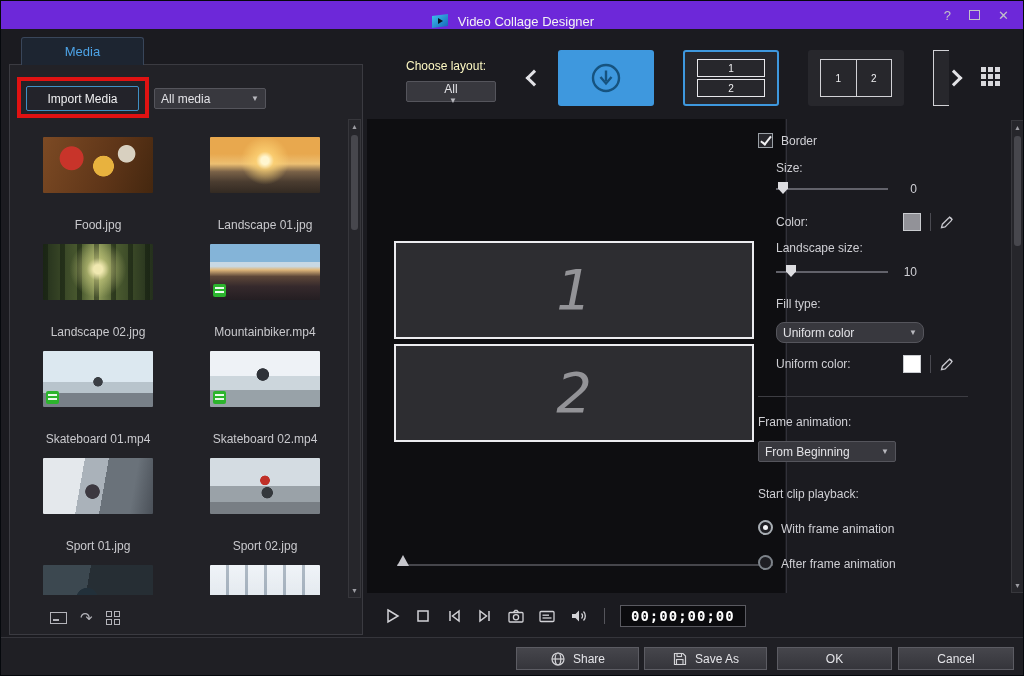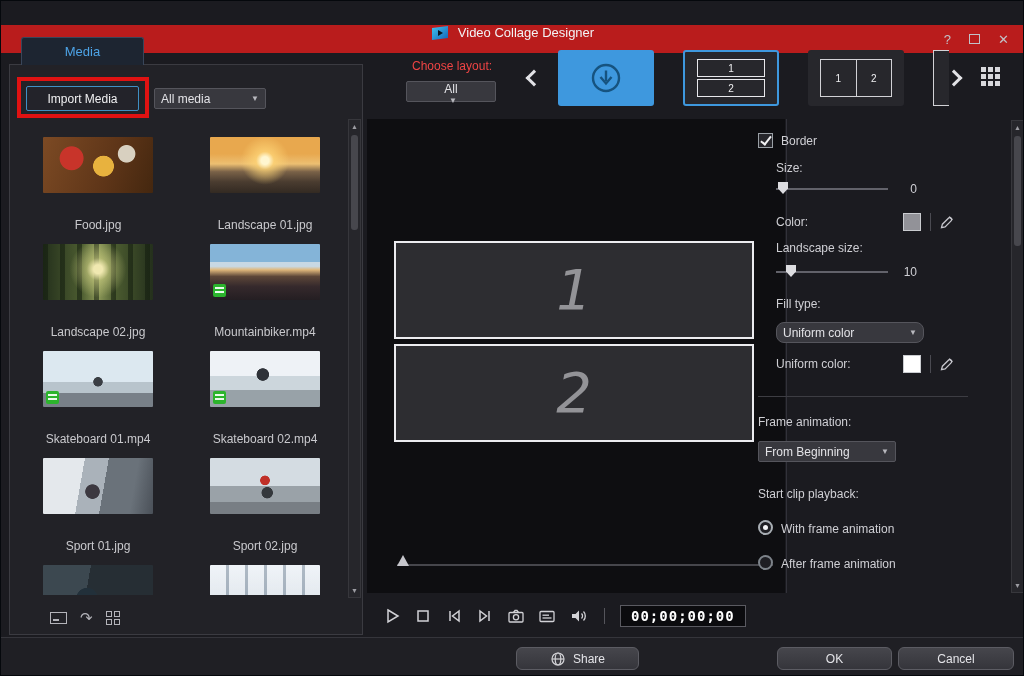--- a/index.html
+++ b/index.html
@@ -1,19 +1,19 @@
 <!DOCTYPE html>
 <html><head>
 <meta charset="utf-8">
 <style>
   *{box-sizing:border-box;}
   body{margin:0;background:#000;}
   .window{position:relative;width:1024px;height:676px;background:#1b1b20;font-family:"Liberation Sans",sans-serif;overflow:hidden;border:1px solid #05080c;}
   
-  .titlebar{position:absolute;left:0;top:0;width:100%;height:28px;background:#b91c1c;display:flex;align-items:flex-start;justify-content:center;margin-top:24px;}
+  .titlebar{position:absolute;left:0;top:0;width:100%;height:28px;background:#6d28d9;display:flex;align-items:flex-end;justify-content:center;}
   .title-text{color:#f2f2f4;font-size:13px;margin-left:8px;}
   .applogo{display:flex;}
   .win-controls{position:absolute;right:14px;top:0;height:28px;display:flex;align-items:center;gap:18px;}
   .wbtn{color:#c2c2c8;font-size:13px;line-height:1;}
   .maxrect{display:block;width:11px;height:10px;border:1px solid #c2c2c8;}
   
   .media-tab{position:absolute;left:20px;top:36px;width:123px;height:28px;background:#1d2531;border:1px solid #39465a;border-bottom:none;border-radius:3px 3px 0 0;display:flex;align-items:center;justify-content:center;z-index:3;}
   .media-tab span{color:#4da3e6;font-size:13px;}
   .media-panel{position:absolute;left:8px;top:63px;width:354px;height:571px;background:#222227;border:1px solid #3b3b41;}
   .red-annotation{position:absolute;left:7px;top:12px;width:132px;height:41px;border:4px solid #e01212;z-index:5;}
@@ -46,21 +46,21 @@
   
   .scrollbar{position:absolute;width:13px;background:#26262b;border:1px solid #37373c;}
   .sb-arrow{position:absolute;left:0;width:100%;height:13px;color:#9c9ca2;font-size:7px;display:flex;align-items:center;justify-content:center;}
   .sb-top{top:0;}
   .sb-bottom{bottom:0;}
   .sb-thumb{position:absolute;left:2px;width:7px;background:#47474d;border-radius:3px;}
   .media-scroll{left:338px;top:54px;height:479px;}
   .settings-scroll{position:absolute;left:1010px;top:119px;height:473px;}
   
   .layout-bar{position:absolute;left:370px;top:38px;width:640px;height:78px;}
-  .choose-label{position:absolute;left:35px;top:20px;font-size:12px;color:#ef4444;margin-left:6px;}
+  .choose-label{position:absolute;left:35px;top:20px;font-size:12px;color:#fef9c3;}
   .layout-filter{position:absolute;left:35px;top:42px;width:90px;height:21px;flex-direction:column;}
   .chev{position:absolute;width:26px;height:30px;display:flex;align-items:center;justify-content:center;}
   .chevi{display:block;width:12px;height:12px;border-left:3px solid #e2e2e6;border-bottom:3px solid #e2e2e6;}
   .chevi.left{transform:rotate(45deg);}
   .chevi.right{transform:rotate(225deg);}
   .chev-left{left:150px;top:24px;}
   .chev-right{left:570px;top:24px;}
   .tile{position:absolute;top:11px;width:96px;height:56px;border-radius:3px;background:#27272c;}
   .tile-download{left:187px;background:#3e98de;display:flex;align-items:center;justify-content:center;}
   .tile-stacked{left:312px;border:2px solid #3e98de;padding:7px 12px;display:flex;flex-direction:column;gap:2px;}
@@ -98,21 +98,21 @@
   .swatch{position:absolute;width:18px;height:18px;border:1px solid #caccd0;}
   .vsep{position:absolute;width:1px;height:18px;background:#4a4a51;}
   .dropper{position:absolute;width:24px;height:22px;display:flex;align-items:center;justify-content:center;}
   .sp-dd{position:absolute;height:21px;}
   .shr{position:absolute;height:1px;background:#3d3d43;}
   .radio{position:absolute;width:15px;height:15px;border-radius:50%;border:2px solid #7d838a;background:#1e1e23;}
   .radio.sel{border-color:#a8aeb4;}
   .radio.sel:after{content:"";position:absolute;left:3px;top:3px;width:5px;height:5px;border-radius:50%;background:#f4f4f6;}
   
   .footer{position:absolute;left:0;top:636px;width:100%;height:40px;background:#1f1f24;border-top:1px solid #35353b;}
-  .fbtn{position:absolute;top:9px;height:23px;background:linear-gradient(#46464c,#35353b);border:1px solid #5c5c63;border-radius:6px;color:#e4e4e8;font-size:12px;display:flex;align-items:center;justify-content:center;gap:7px;font-family:inherit;}
+  .fbtn{position:absolute;top:9px;height:23px;background:linear-gradient(#46464c,#35353b);border:1px solid #5c5c63;border-radius:0;color:#e4e4e8;font-size:12px;display:flex;align-items:center;justify-content:center;gap:7px;font-family:inherit;}
 </style>
 </head>
 <body>
 
 <div class="window">
 
   <div class="titlebar">
     <span class="applogo">
       <svg width="20" height="16" viewBox="0 0 20 16">
         <defs>
@@ -392,20 +392,28 @@
 
   <div class="footer">
     <button class="fbtn" style="left:515px;width:123px;">
       <svg width="16" height="16" viewBox="0 0 16 16">
           <circle cx="8" cy="8" r="6" fill="none" stroke="#d2d2d6" stroke-width="1.2"></circle>
           <ellipse cx="8" cy="8" rx="2.8" ry="6" fill="none" stroke="#d2d2d6" stroke-width="1.2"></ellipse>
           <line x1="2" y1="8" x2="14" y2="8" stroke="#d2d2d6" stroke-width="1.2"></line>
         </svg>
       <span>Share</span>
     </button>
+    <button class="fbtn" style="left:643px;width:123px;">
+      <svg width="16" height="16" viewBox="0 0 16 16">
+          <path d="M2.5 2.5 H11 L13.5 5 V13.5 H2.5 Z" fill="none" stroke="#d2d2d6" stroke-width="1.2"></path>
+          <rect x="5" y="2.5" width="4.5" height="3" fill="none" stroke="#d2d2d6" stroke-width="1.1"></rect>
+          <rect x="4.5" y="8.5" width="6.5" height="5" fill="none" stroke="#d2d2d6" stroke-width="1.1"></rect>
+        </svg>
+      <span>Save As</span>
+    </button>
     <button class="fbtn" style="left:776px;width:115px;">
       <span>OK</span>
     </button>
     <button class="fbtn" style="left:897px;width:116px;">
       <span>Cancel</span>
     </button>
   </div>
 
 </div>
 

